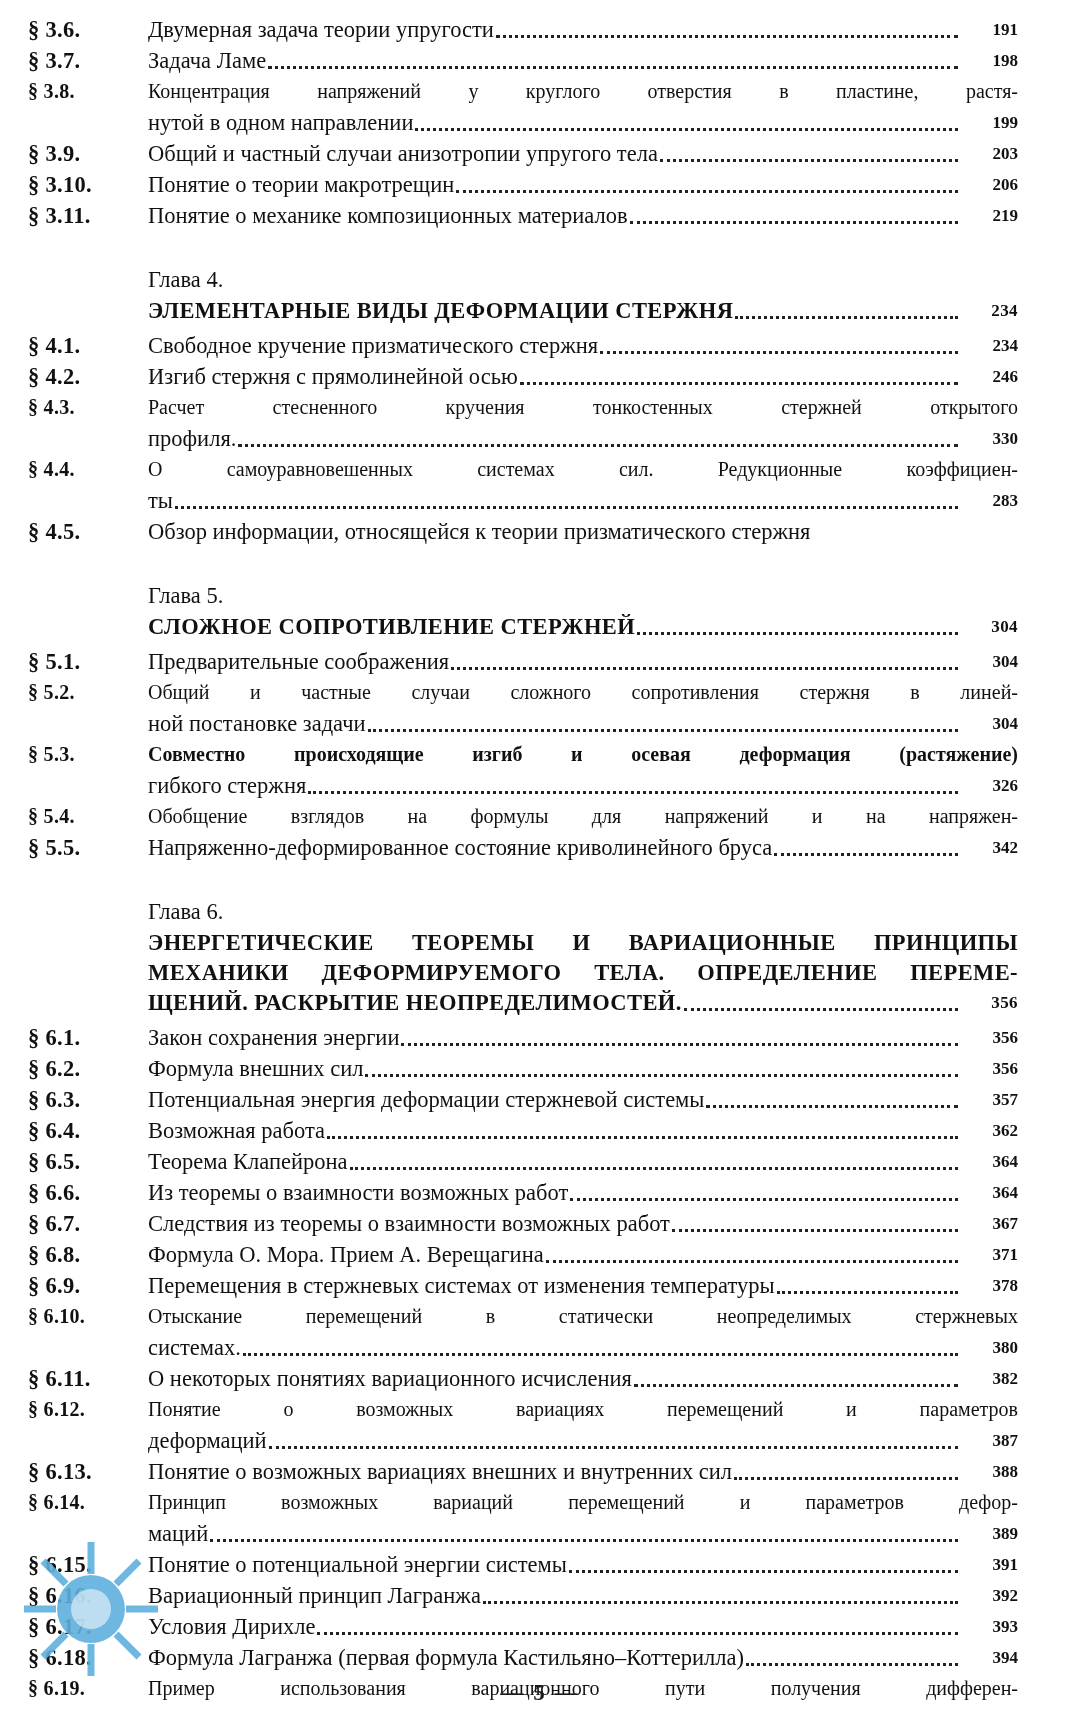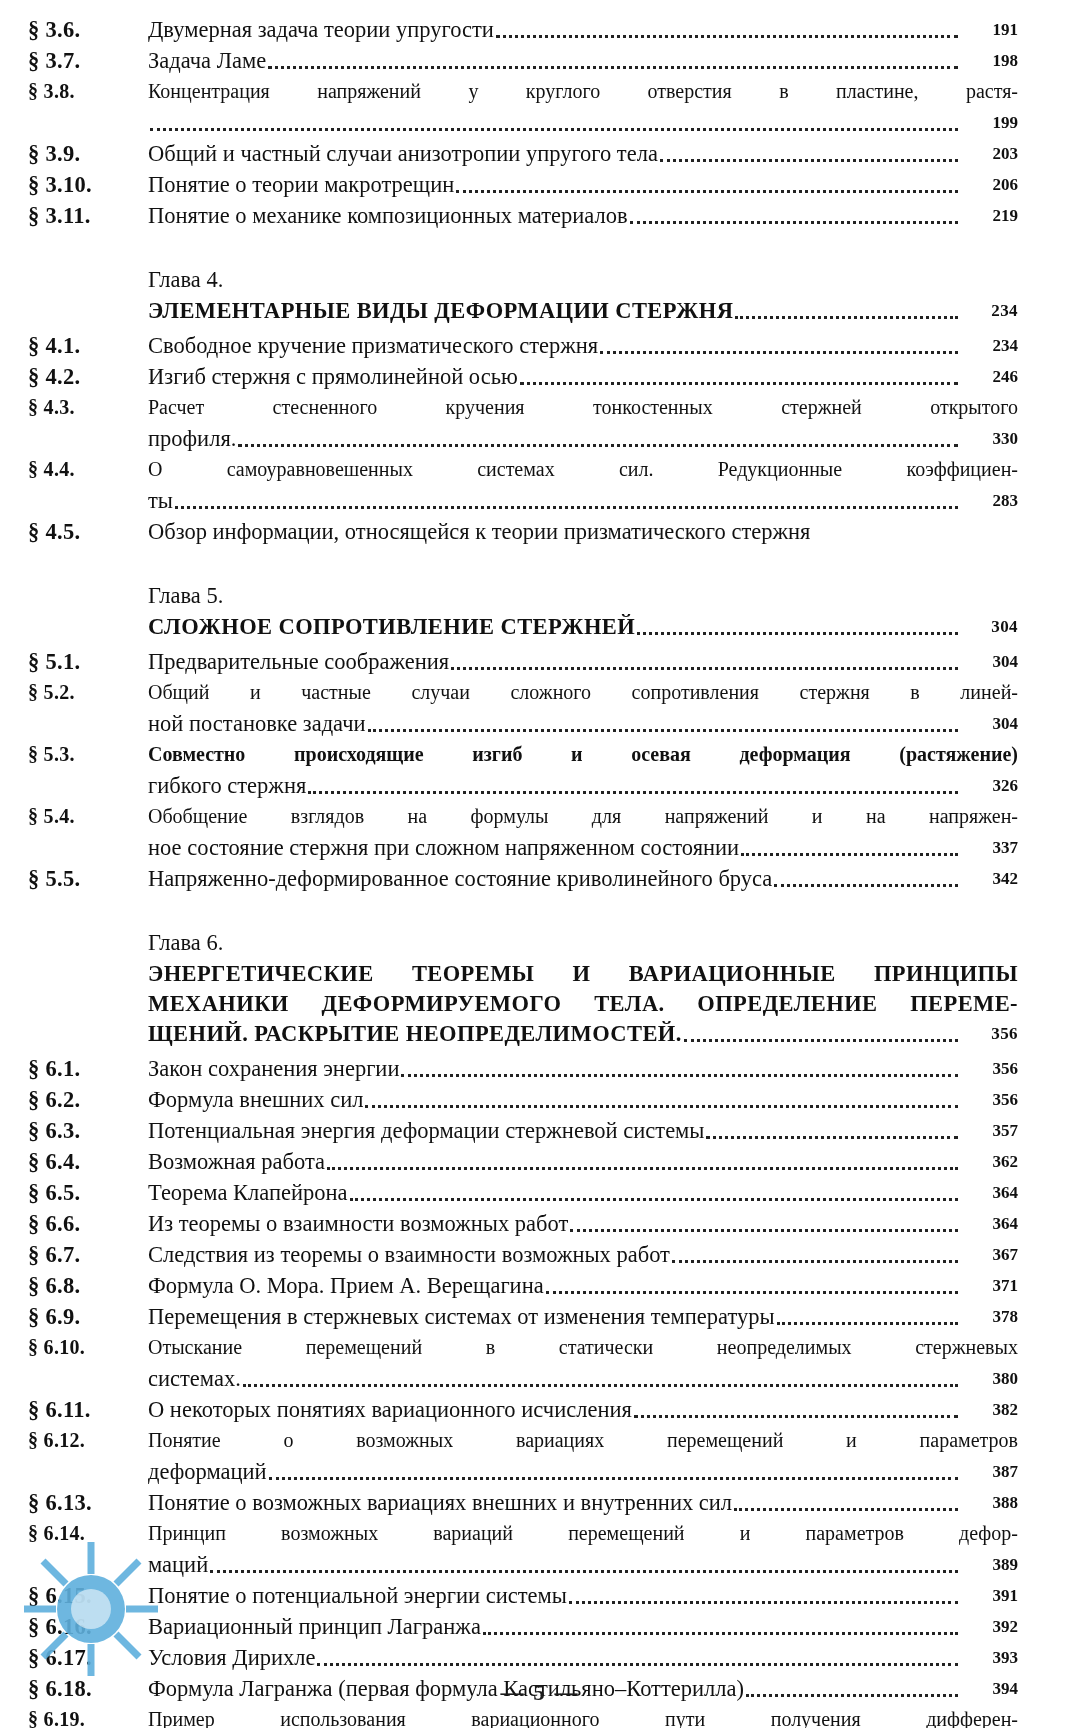--- a/index.html
+++ b/index.html
@@ -188,20 +188,21 @@
         <span class="toc-page">198</span>
       </div>
 
       <div class="toc-multi">
         <span class="toc-num">§ 3.8.</span>
         <span class="toc-body">
           <span class="ml just" style="display:block;">Концентрация напряжений у круглого отверстия в пластине, растя-</span>
         </span>
       </div>
       <div class="lastline">
+        <span class="txt">нутой в одном направлении</span>
         <span class="leader"></span>
         <span class="toc-page">199</span>
       </div>
 
       <div class="toc-row">
         <span class="toc-num">§ 3.9.</span>
         <span class="txt">Общий и частный случаи анизотропии упругого тела</span>
         <span class="leader"></span>
         <span class="toc-page">203</span>
       </div>
@@ -314,25 +315,20 @@
         <span class="txt">гибкого стержня</span>
         <span class="leader"></span>
         <span class="toc-page">326</span>
       </div>
 
       <div class="toc-multi">
         <span class="toc-num">§ 5.4.</span>
         <span class="toc-body">
           <span class="ml just" style="display:block;">Обобщение взглядов на формулы для напряжений и на напряжен-</span>
         </span>
-      </div>
-      <div class="lastline">
-        <span class="txt">ное состояние стержня при сложном напряженном состоянии</span>
-        <span class="leader"></span>
-        <span class="toc-page">337</span>
       </div>
 
       <div class="toc-row">
         <span class="toc-num">§ 5.5.</span>
         <span class="txt">Напряженно-деформированное состояние криволинейного бруса</span>
         <span class="leader"></span>
         <span class="toc-page">342</span>
       </div>
     </div>
 

